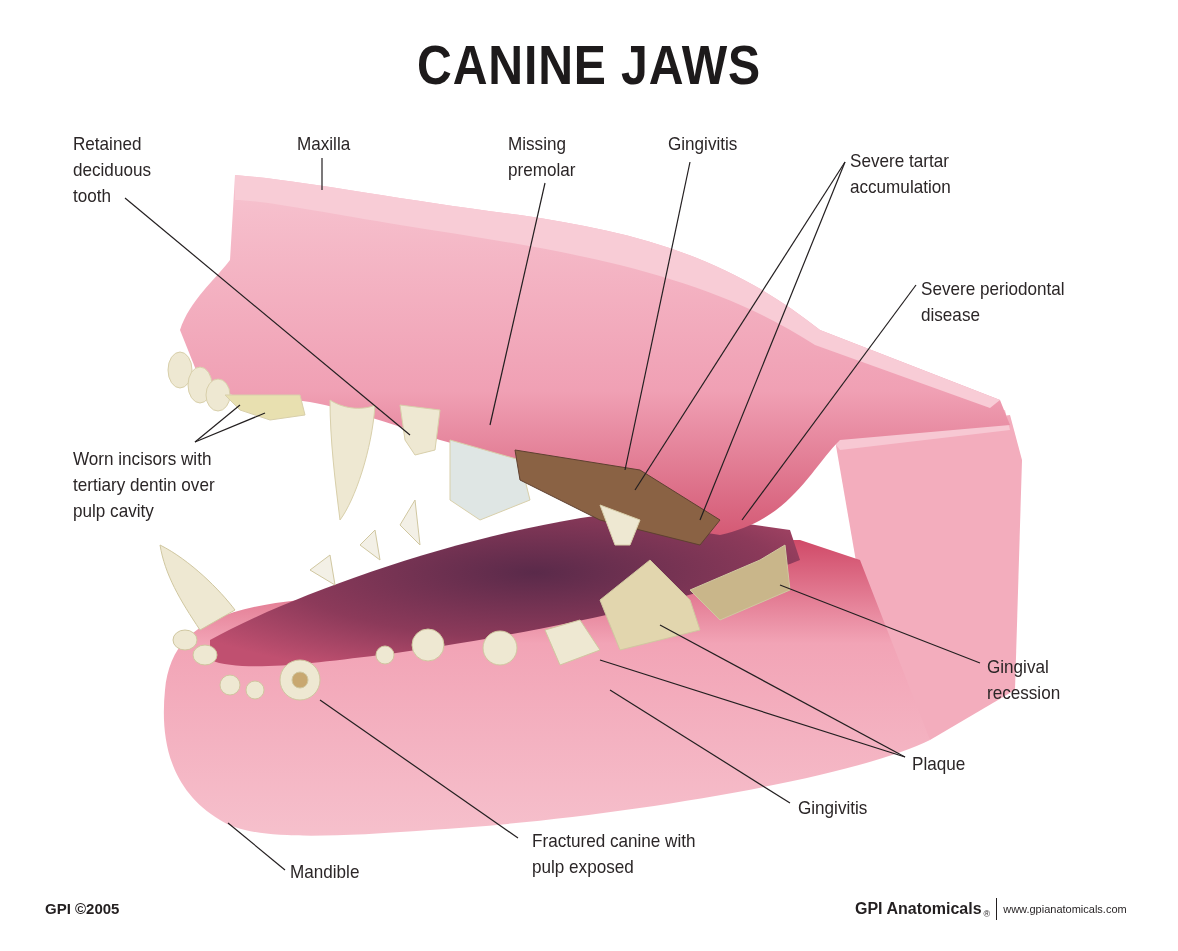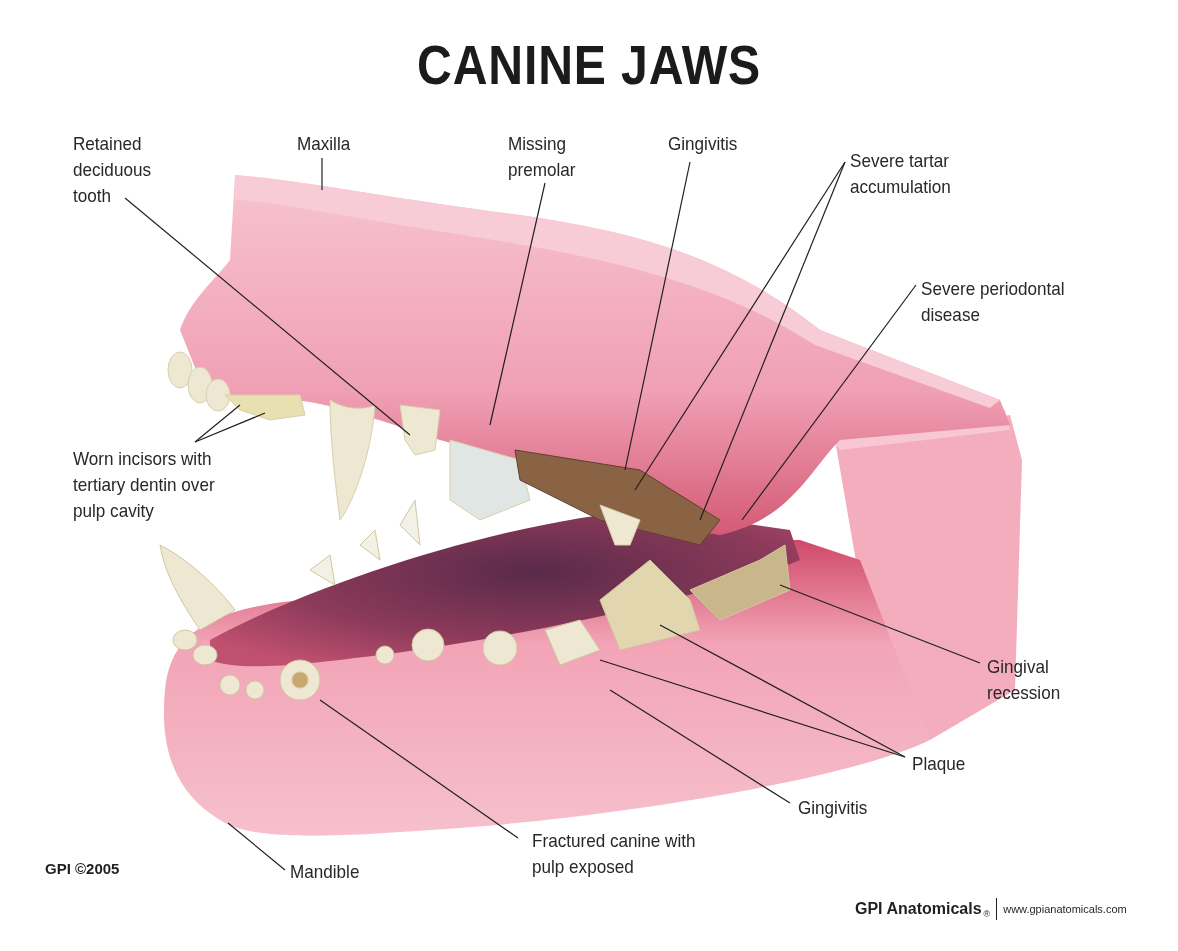--- a/index.html
+++ b/index.html
@@ -5,21 +5,21 @@
     html, body { margin: 0; padding: 0; background: #ffffff; }
     body { width: 1178px; height: 951px; position: relative; overflow: hidden;
            font-family: "Liberation Sans", sans-serif; color: #231f20; }
     .title { position: absolute; left: 0; width: 1178px; top: 32px; text-align: center;
              font-family: "Liberation Sans", sans-serif; font-weight: bold; font-size: 56px;
              letter-spacing: 1px; transform: scaleX(0.86); color: #1d1a1b; }
     .label { position: absolute; font-family: "Liberation Sans", sans-serif; font-size: 19px;
              line-height: 26px; color: #2b2627; white-space: pre-line; transform-origin: left top;
              transform: scaleX(0.9); }
     svg.art { position: absolute; left: 0; top: 0; }
-    .footer-left { position: absolute; left: 45px; top: 860px; font-weight: bold; font-size: 15px; }
+    .footer-left { position: absolute; left: 45px; top: 900px; font-weight: bold; font-size: 15px; }
     .footer-right { position: absolute; left: 855px; top: 898px; display: flex; align-items: center; }
     .brand { font-weight: bold; font-size: 16px; }
     .reg { font-size: 9px; margin-left: 2px; position: relative; top: 5px; }
     .divider { width: 1px; height: 22px; background: #231f20; margin: 0 6px; }
     .url { font-size: 11px; }
   </style>
 </head>
 <body>
 
 <div class="title">CANINE JAWS</div>

